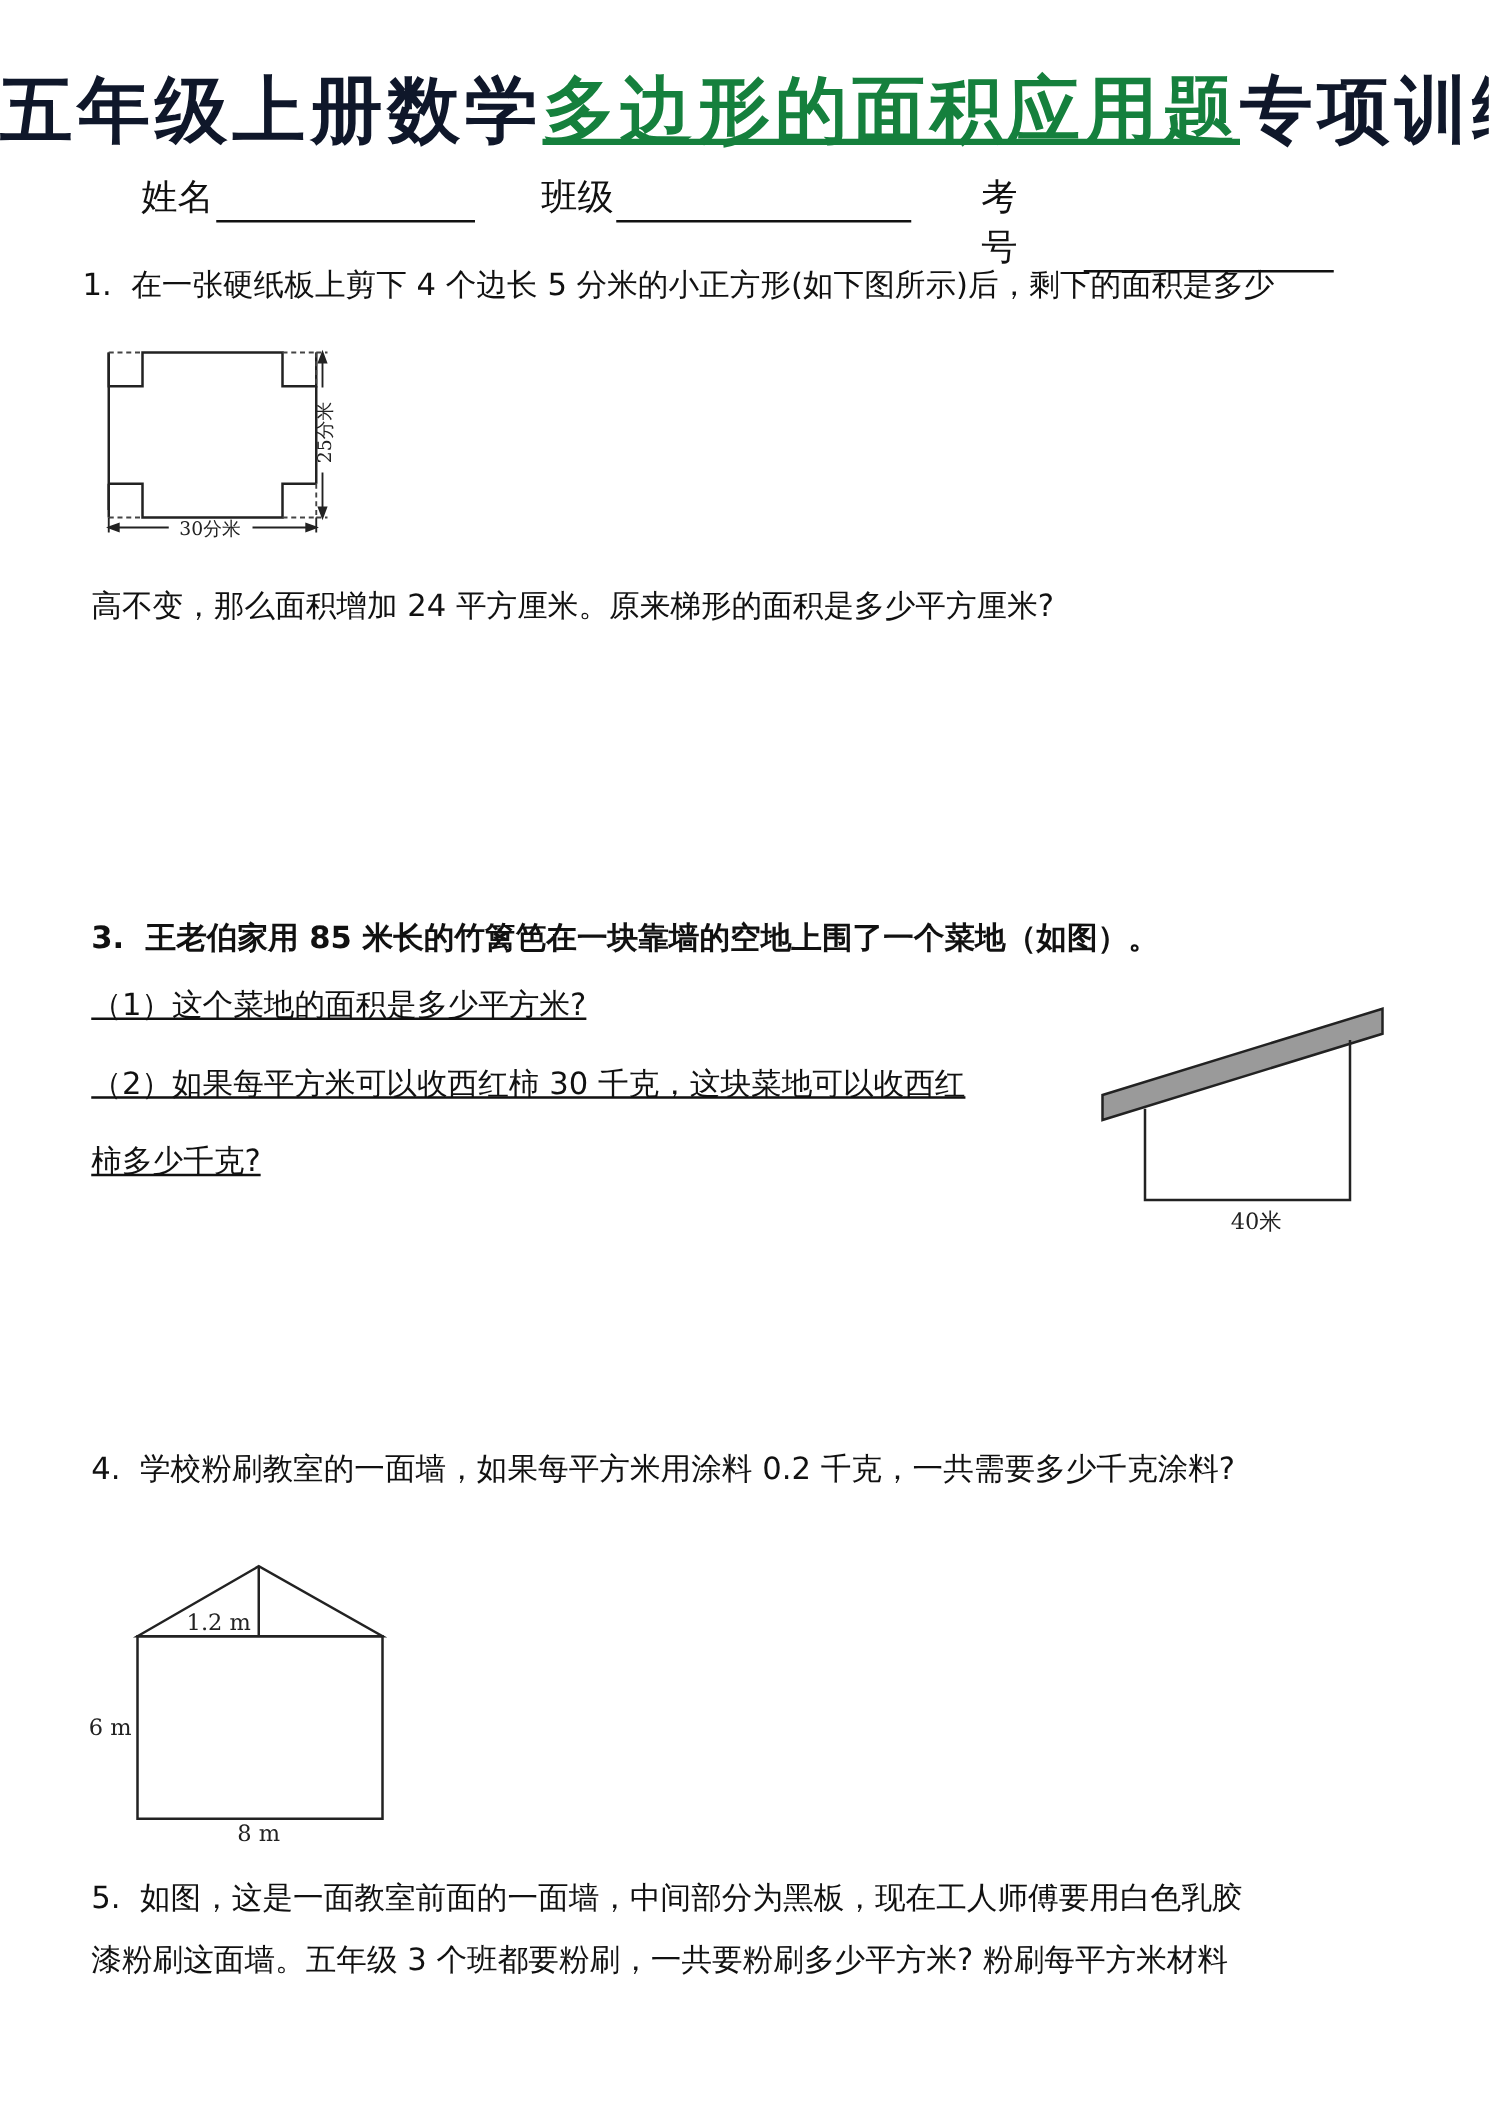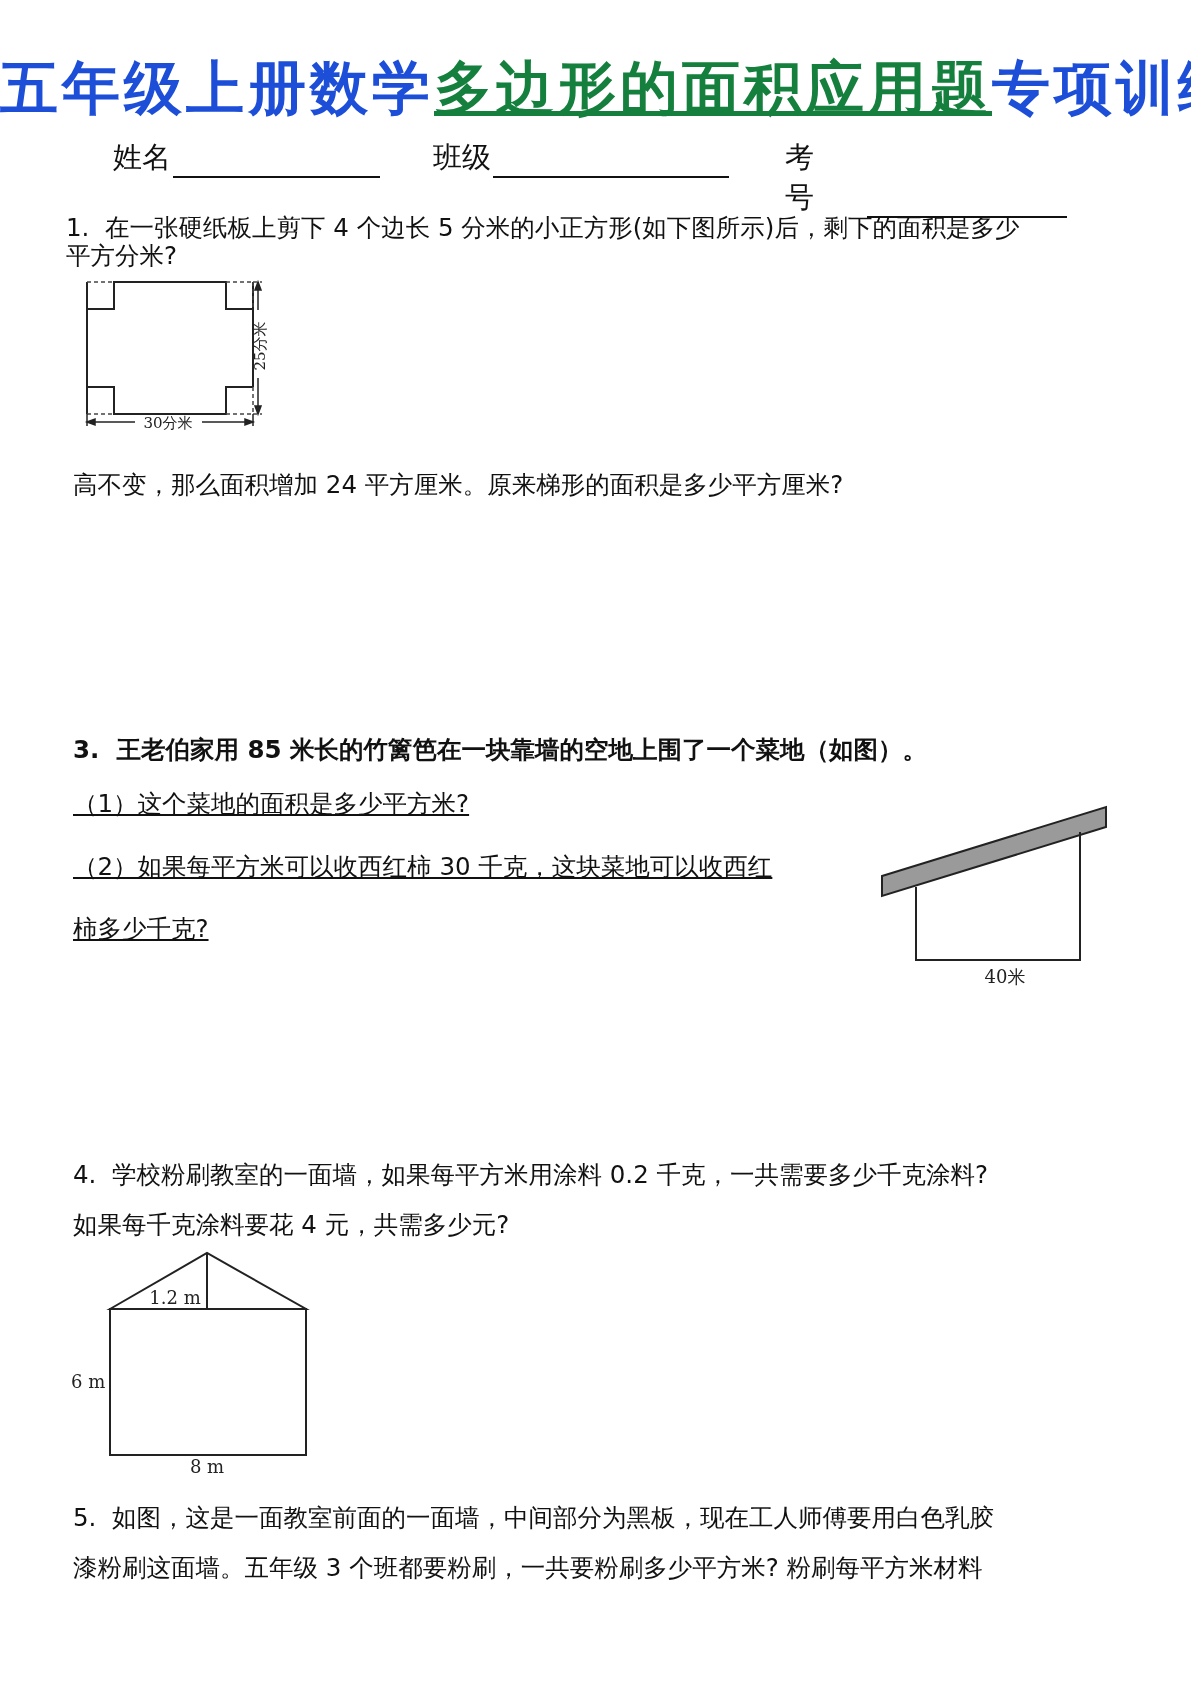--- a/index.html
+++ b/index.html
@@ -1,21 +1,21 @@
 <!DOCTYPE html>
 <html><head>
 <meta charset="utf-8">
 <style>
   html, body { margin: 0; padding: 0; background: #ffffff; }
   body { width: 1191px; height: 1684px; position: relative; overflow: hidden;
          font-family: "DejaVu Sans", "Liberation Sans", sans-serif; color: #111; }
   .title { position: absolute; top: 48px; left: 0; width: 1191px; text-align: center;
            font-family: "DejaVu Serif", "Liberation Serif", serif; font-weight: bold;
            font-size: 58px; letter-spacing: 4px; line-height: 80px; white-space: nowrap; }
-  .title .black { color: #1d4ed8; }
+  .title .black { color: #0f172a; }
   .title .red { color: #15803d; text-decoration: underline; }
   .info-row { position: absolute; top: 138px; left: 0; width: 999px; height: 50px; font-size: 29px; }
   .info-item { position: absolute; top: 0; display: flex; align-items: flex-end; }
   .info-item .line { display: inline-block; border-bottom: 2px solid #111; height: 36px; margin-left: 2px; }
   .q { position: absolute; font-size: 24.5px; line-height: 34px; white-space: nowrap; }
   .sub { position: absolute; font-size: 24.5px; white-space: nowrap; text-decoration: underline; }
   svg { position: absolute; overflow: visible; }
   .lbl { font-family: "DejaVu Serif", "Liberation Serif", serif; fill: #222; }
 </style>
 </head>
@@ -35,21 +35,20 @@
     <span class="line" style="width:236px;"></span>
   </div>
   <div class="info-item" style="left:785px;gap:28px;">
     <span>考号</span>
     <span class="line" style="width:223px;"></span>
   </div>
 </div>
 
 <div class="q" style="left:66px; top:214px; line-height:28px;">
   <div><span>1.</span>&nbsp; <span>在一张硬纸板上剪下 4 个边长 5 分米的小正方形(如下图所示)后，剩下的面积是多少</span></div>
-  <div>平方分米?</div>
 </div>
 <svg style="left:80px; top:278px;" width="190" height="160" viewBox="0 0 190 160">
   <g stroke="#222" stroke-width="2" fill="none">
     <path d="M7 4 V31 H34 V4 H146 V31 H173 V4"></path>
     <path d="M7 4 V130"></path>
     <path d="M173 31 V109"></path>
     <path d="M7 109 H34 V136 H146 V109 H173"></path>
     <path d="M7 109 V136"></path>
   </g>
   <g stroke="#444" stroke-width="1.5" fill="none" stroke-dasharray="4,3">
@@ -89,21 +88,20 @@
 <div class="sub" style="left:73px; top:850px;">（2）如果每平方米可以收西红柿 30 千克，这块菜地可以收西红</div>
 <div class="sub" style="left:73px; top:912px;">柿多少千克?</div>
 <svg style="left:880px; top:805px;" width="240" height="180" viewBox="0 0 240 180">
   <polygon points="2,71 226,2 226,22 2,91" fill="#9a9a9a" stroke="#222" stroke-width="2"></polygon>
   <polyline points="36,82 36,155 200,155 200,27" fill="none" stroke="#222" stroke-width="2"></polyline>
   <text class="lbl" x="125" y="162" font-size="18" text-anchor="middle" dy="16">40米</text>
 </svg>
 
 <div class="q" style="left:73px; top:1150px; line-height:50px;">
   <div><span>4.</span>&nbsp; <span>学校粉刷教室的一面墙，如果每平方米用涂料 0.2 千克，一共需要多少千克涂料?</span></div>
-  <div>如果每千克涂料要花 4 元，共需多少元?</div>
 </div>
 <svg style="left:65px; top:1245px;" width="260" height="230" viewBox="0 0 260 230">
   <g stroke="#222" stroke-width="2" fill="none">
     <polygon points="45,64 142,8 241,64"></polygon>
     <line x1="142" y1="8" x2="142" y2="64"></line>
     <rect x="45" y="64" width="196" height="146"></rect>
   </g>
   <text class="lbl" x="110" y="59" font-size="18" text-anchor="middle">1.2 m</text>
   <text class="lbl" x="6" y="143" font-size="18">6 m</text>
   <text class="lbl" x="142" y="228" font-size="18" text-anchor="middle">8 m</text>

